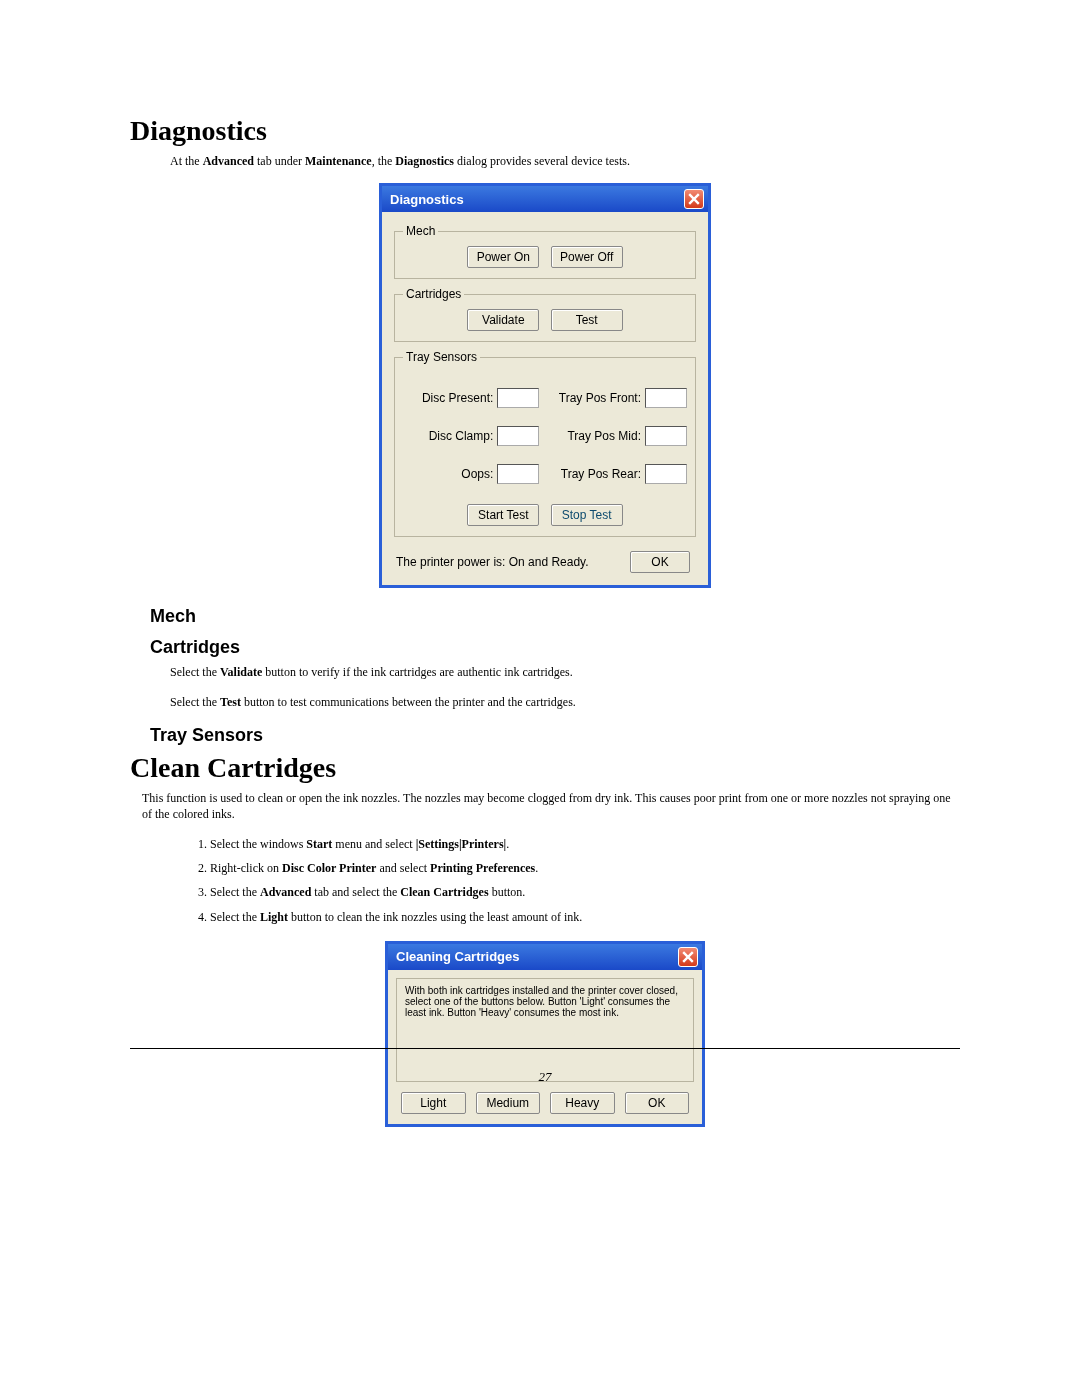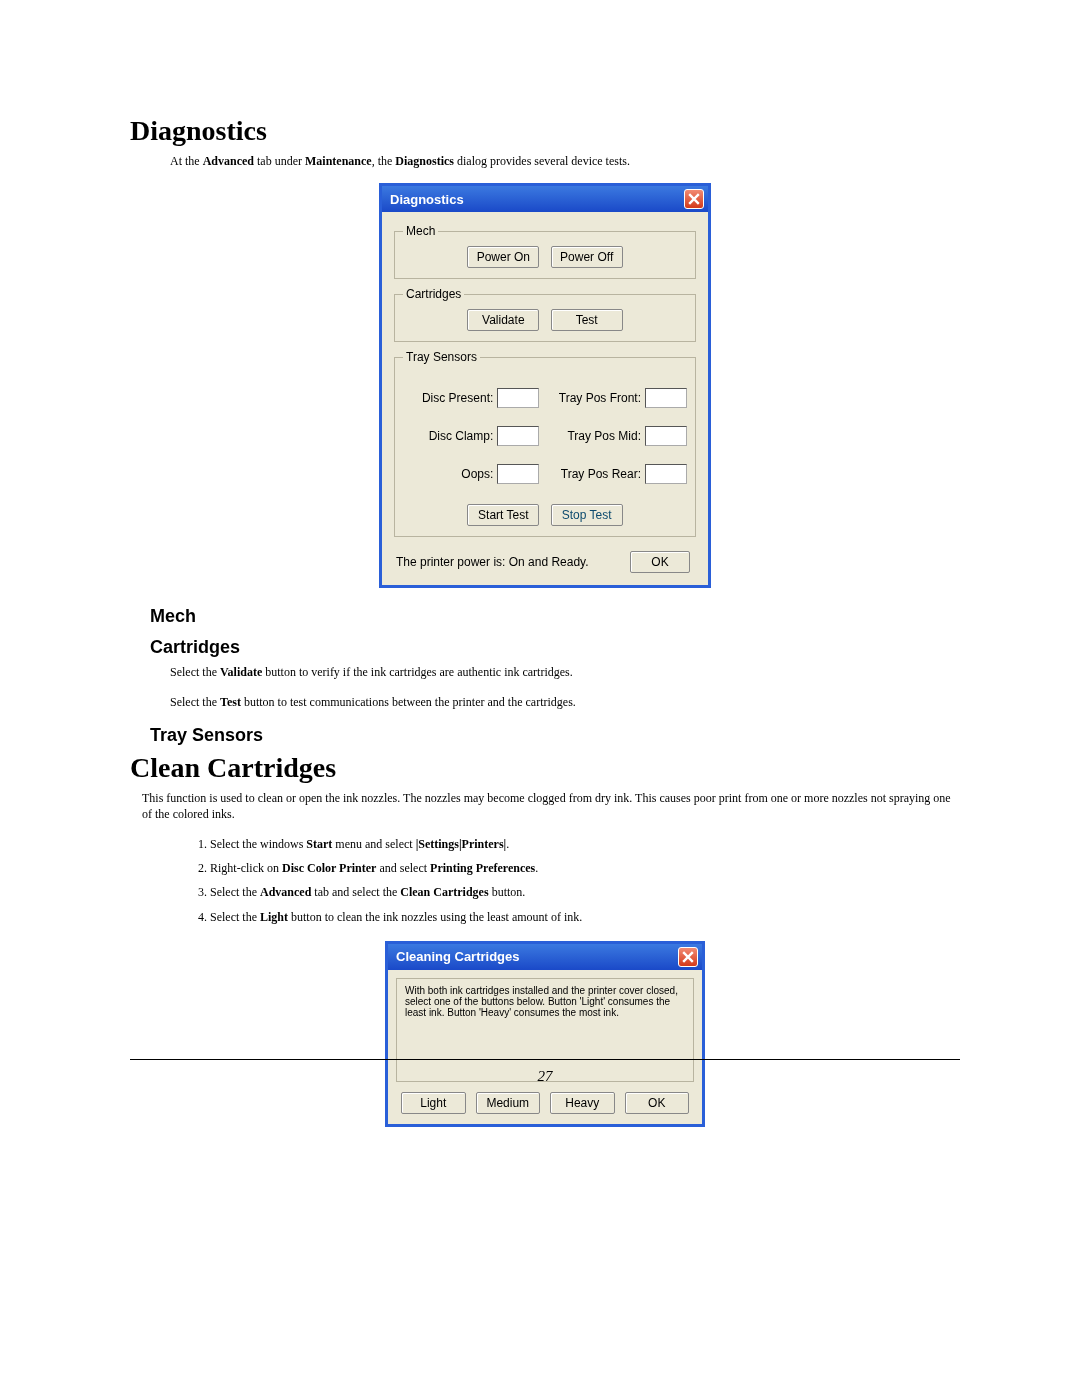--- a/index.html
+++ b/index.html
@@ -156,22 +156,22 @@
   .clean-btnrow .xpbtn { flex: 1; min-width: 0; margin: 0 3px; }
   .page-footer {
     position: absolute;
     bottom: 58px;
     left: 130px;
     right: 120px;
     border-top: 1px solid #000;
     text-align: center;
     font-style: italic;
     font-family: Georgia, serif;
-    font-size: 15px;
-    padding-top: 8px;
+    font-size: 13px;
+    padding-top: 20px;
   }
 </style>
 </head>
 <body>
 
 <div class="page">
   <h1>Diagnostics</h1>
   <p class="body-text">
     <span>At the </span><b>Advanced</b><span> tab under </span><b>Maintenance</b><span>, the </span><b>Diagnostics</b><span> dialog provides several device tests.</span>
   </p>

